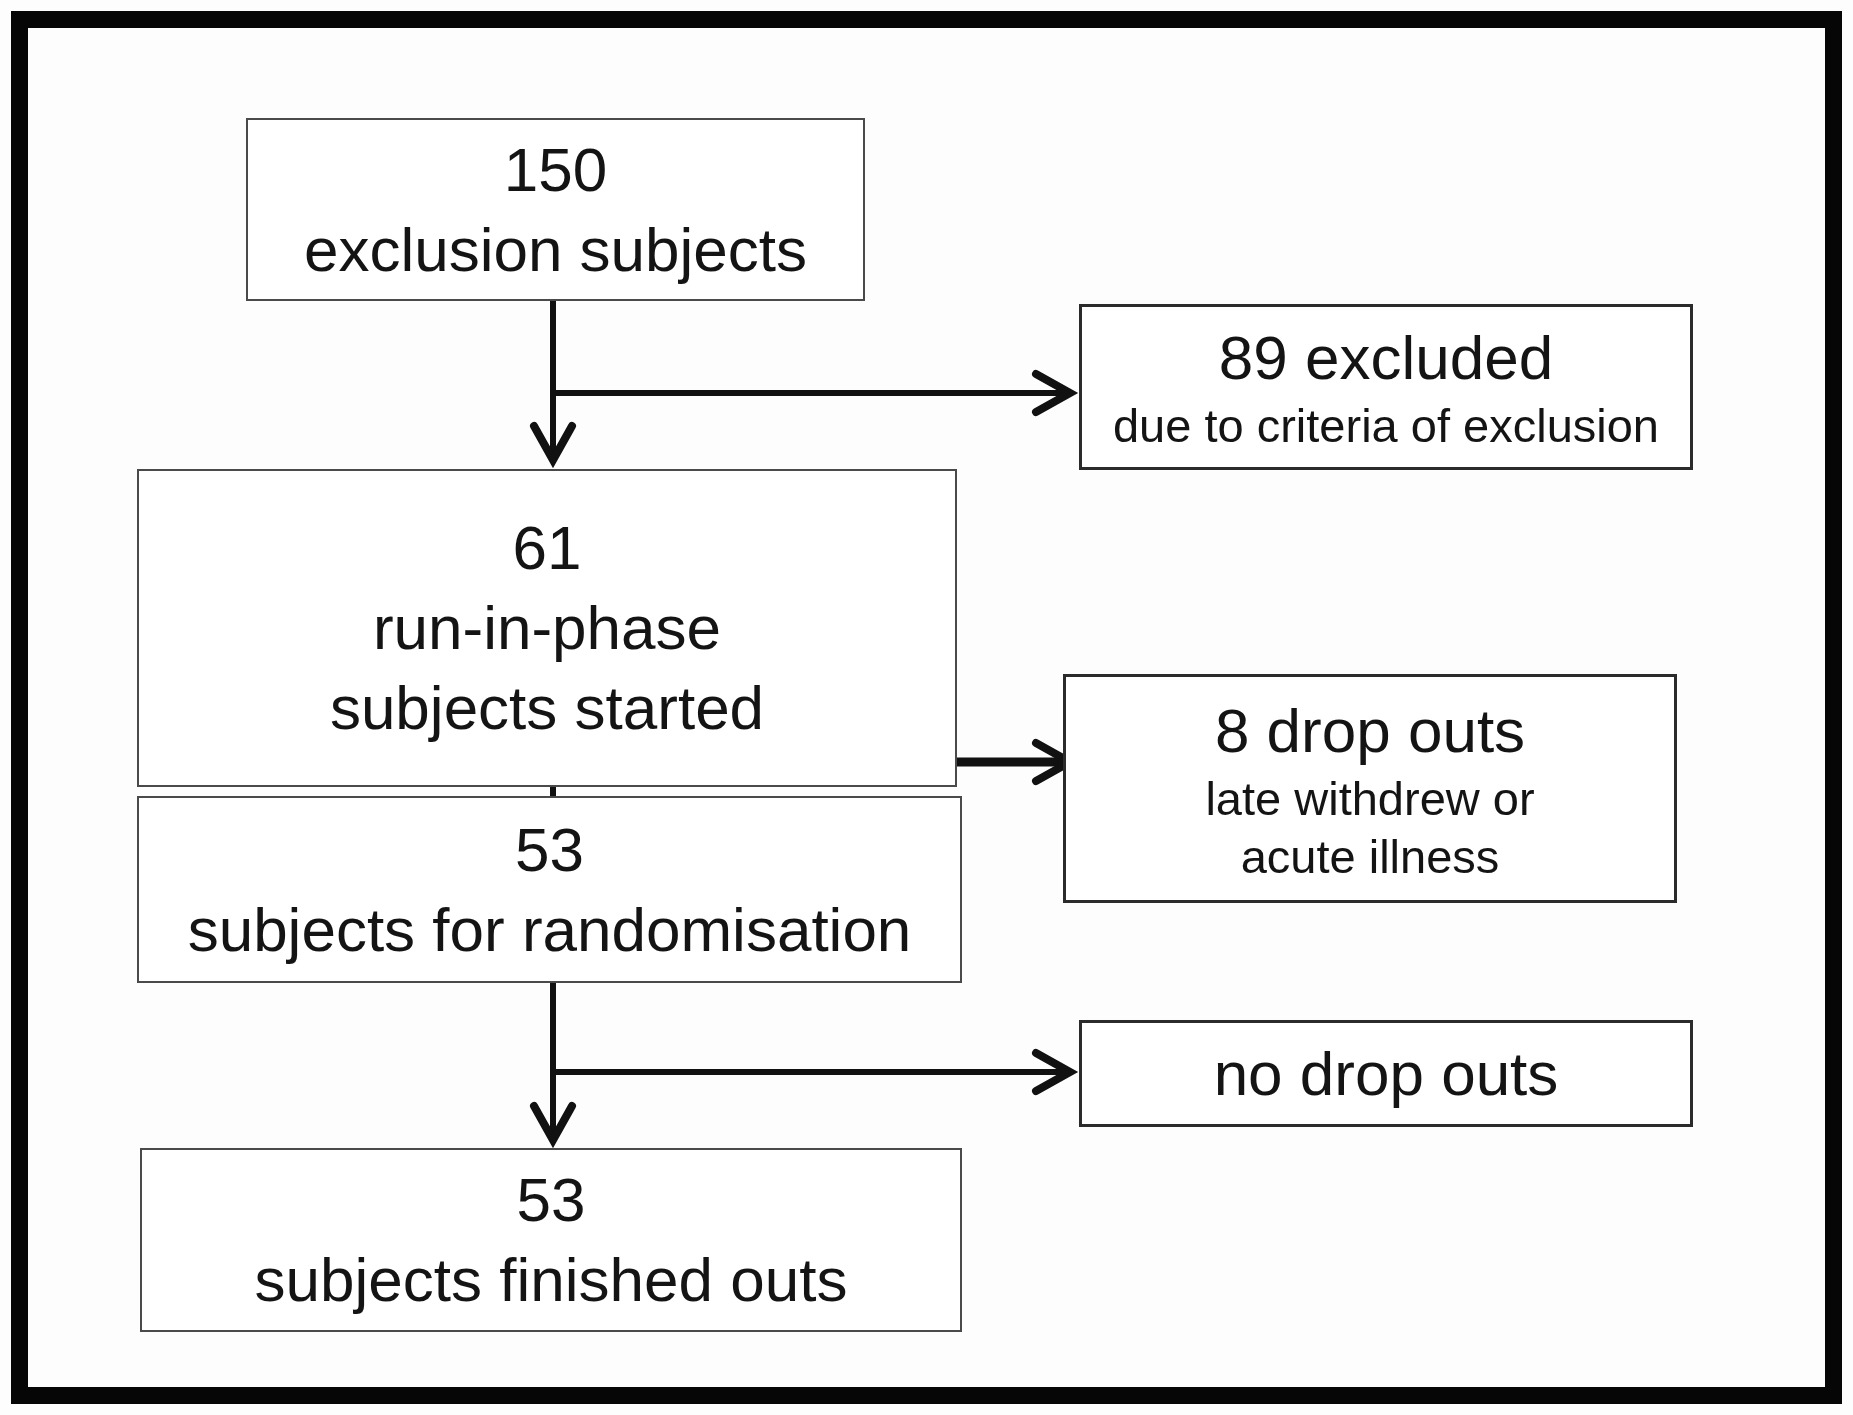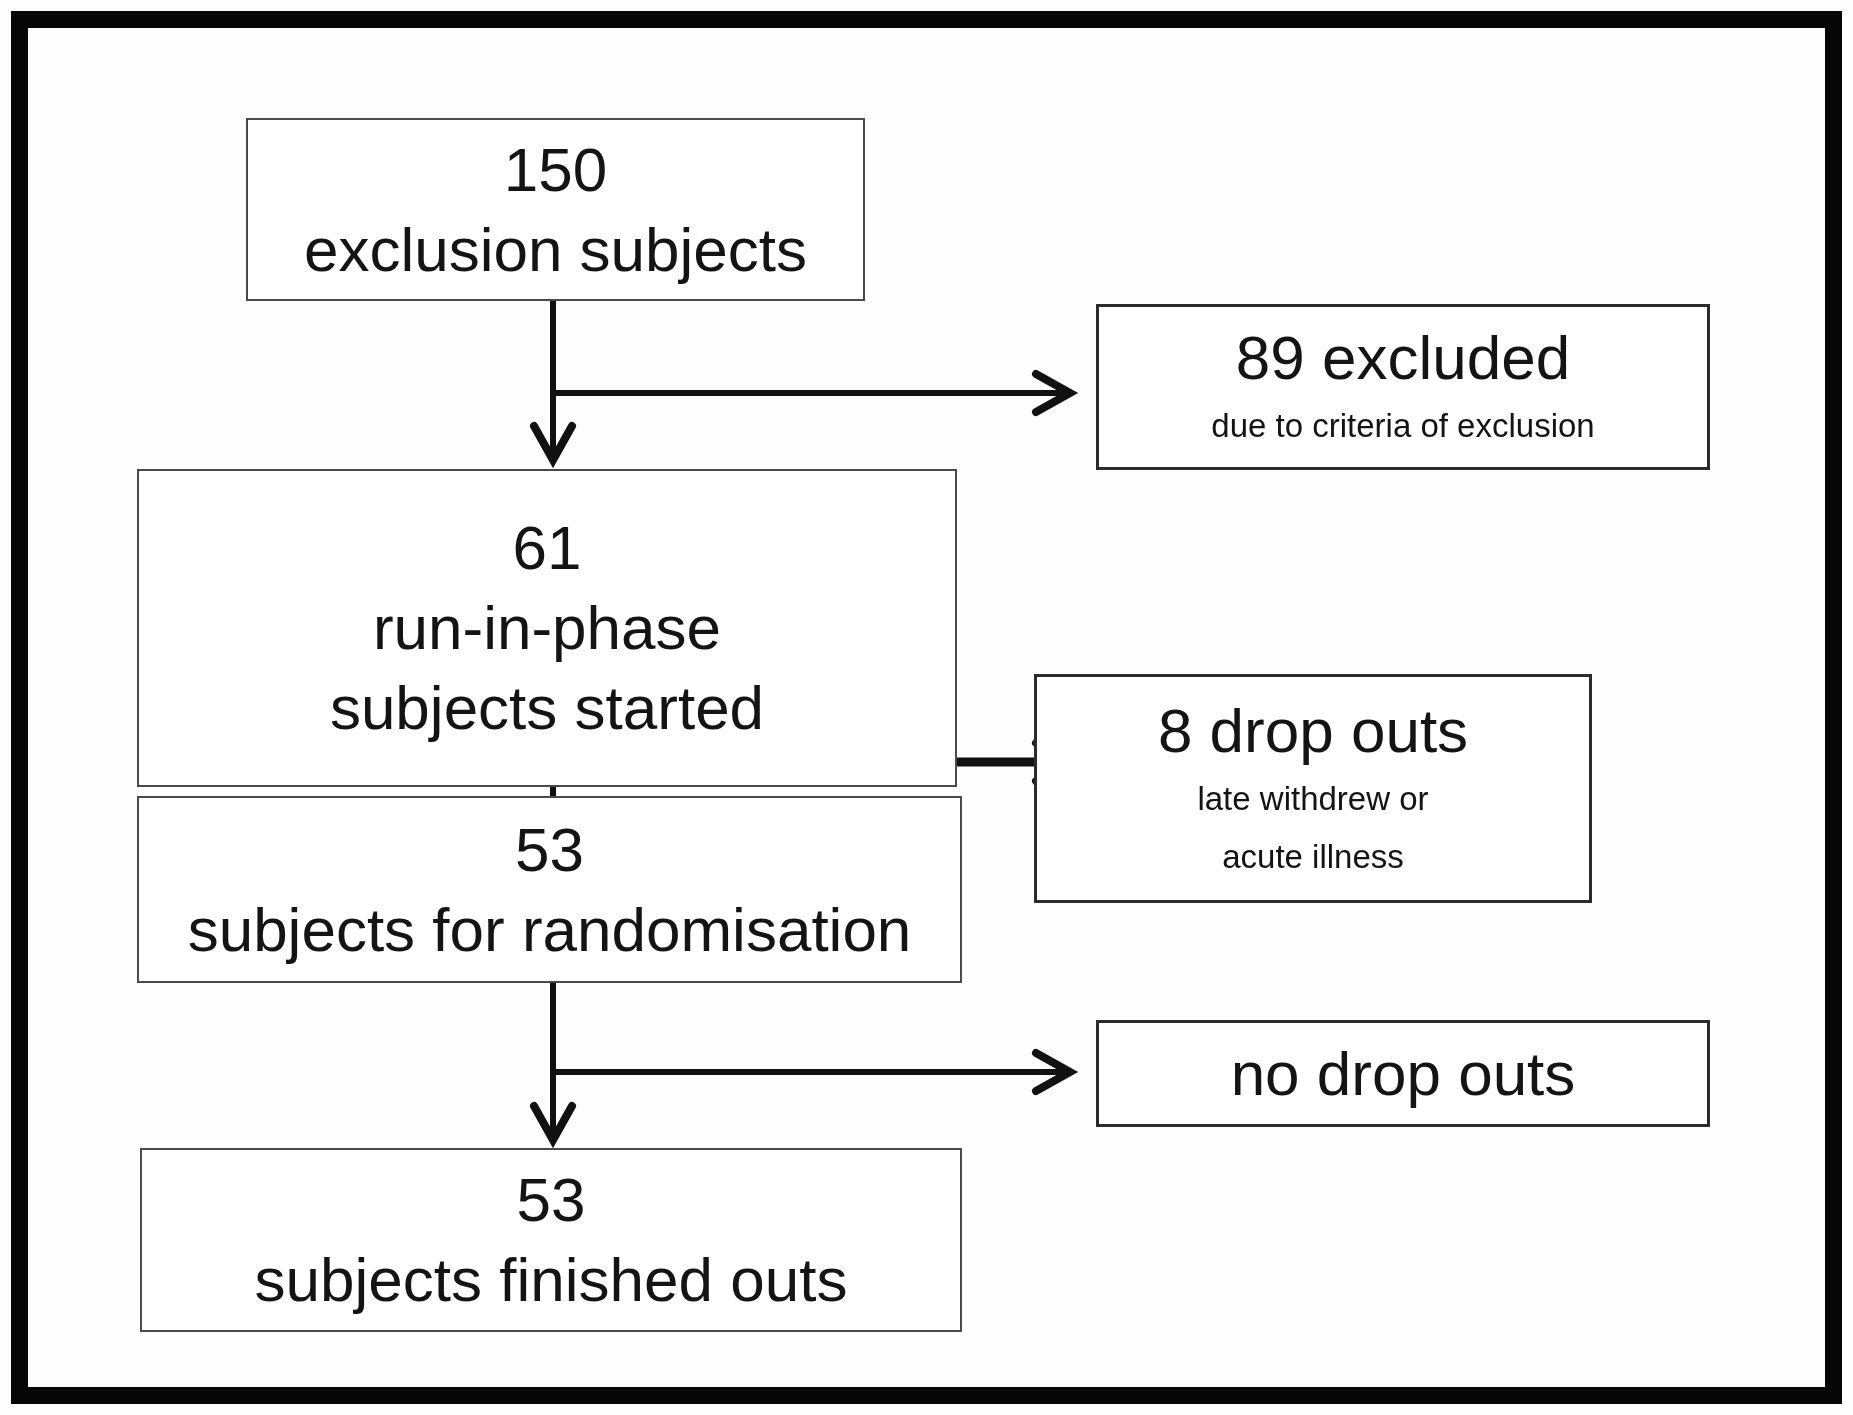--- a/index.html
+++ b/index.html
@@ -33,29 +33,28 @@
     justify-content: center;
     align-items: center;
     text-align: left;
     box-sizing: border-box;
   }
   .box.main {
     border: 2px solid #4a4a4a;
   }
   .box.side {
     border: 3px solid #2b2b2b;
-    margin-left: 17px;
   }
   .ln.big {
     font-size: 62px;
     line-height: 80px;
     white-space: nowrap;
   }
   .ln.small {
-    font-size: 33px;
+    font-size: 47px;
     line-height: 58px;
     white-space: nowrap;
   }
   .side .ln.big {
     line-height: 78px;
   }
   .connector-layer {
     position: absolute;
     left: 0;
     top: 0;
@@ -107,21 +106,21 @@
   <div class="box main" style="left:140px; top:1148px; width:822px; height:184px">
     <div class="ln big">53</div>
     <div class="ln big">subjects finished outs</div>
   </div>
 
   <div class="box side" style="left:1079px; top:304px; width:614px; height:166px">
     <div class="ln big">89 excluded</div>
     <div class="ln small">due to criteria of exclusion</div>
   </div>
 
-  <div class="box side" style="left:1017px; top:674px; width:558px; height:229px">
+  <div class="box side" style="left:1063px; top:674px; width:614px; height:229px">
     <div class="ln big">8 drop outs</div>
     <div class="ln small">late withdrew or</div>
     <div class="ln small">acute illness</div>
   </div>
 
   <div class="box side" style="left:1079px; top:1020px; width:614px; height:107px">
     <div class="ln big">no drop outs</div>
   </div>
 
   <div class="outer-frame"></div>

